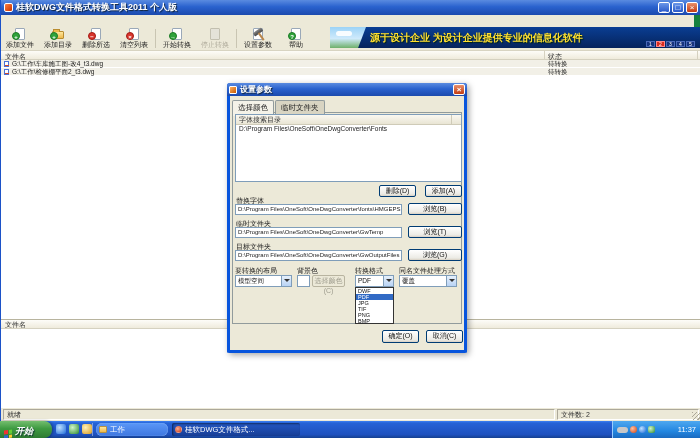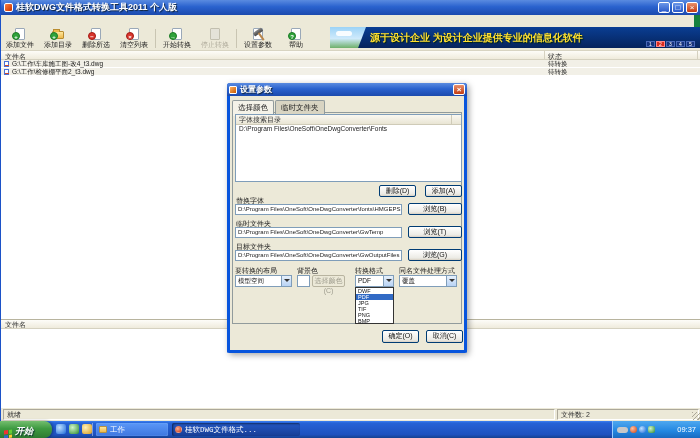--- a/index.html
+++ b/index.html
@@ -132,22 +132,22 @@
   .winlogo { width:8px; height:8px; display:grid; grid-template-columns:1fr 1fr; gap:1px; transform:skewY(-6deg); margin-right:3px; }
   .winlogo i { display:block; } .winlogo i:nth-child(1){background:#E33;} .winlogo i:nth-child(2){background:#6C3;} .winlogo i:nth-child(3){background:#36C;} .winlogo i:nth-child(4){background:#FC3;}
   .startbtn span { color:#fff; font-size:9px; font-weight:bold; font-style:italic; text-shadow:1px 1px 1px #133; }
   .ql { position:absolute; left:56px; top:3px; display:flex; gap:3px; }
   .qli { width:10px; height:10px; border-radius:2px; }
   .qli.e { background:radial-gradient(circle at 35% 35%,#BCE0FF,#1E6AD8); }
   .qli.g { background:radial-gradient(circle at 35% 35%,#CFF5C8,#2D8A31); }
   .qli.y { background:radial-gradient(circle at 35% 35%,#FFF2B8,#D89A1E); }
   .tdiv { position:absolute; left:92px; top:2px; width:1px; height:13px; background:rgba(255,255,255,.4); }
   .taskbtn { position:absolute; top:2px; height:13px; border-radius:2px; display:flex; align-items:center; padding:0 3px; font-size:7.5px; color:#fff; white-space:nowrap; overflow:hidden; }
-  .task1 { left:96px; width:72px; background:linear-gradient(180deg,#5B97F7,#3E77E0); box-shadow:inset 0 0 1px #BDF; }
-  .task2 { left:172px; width:128px; background:linear-gradient(180deg,#2458C4,#173E96); box-shadow:inset 1px 1px 2px rgba(0,0,0,.5);font-family:Liberation Mono, monospace; }
+  .task1 { left:96px; width:72px; background:linear-gradient(180deg,#5B97F7,#3E77E0); box-shadow:inset 0 0 1px #BDF;border-radius:6px; }
+  .task2 { left:172px; width:128px; background:linear-gradient(180deg,#2458C4,#173E96); box-shadow:inset 1px 1px 2px rgba(0,0,0,.5); }
   .tbic { width:8px; height:7px; margin-right:3px; flex:0 0 auto; }
   .tbic.folder2 { background:linear-gradient(#FFE79C,#EDB94C); border:1px solid #B9933F; border-radius:1px; }
   .tbic.reddot { width:7px; height:7px; border-radius:50%; background:radial-gradient(circle at 35% 35%,#FFB090,#C23010); border:1px solid #FFF3; }
   .tray { position:absolute; right:0; top:0; width:88px; height:17px;
     background:linear-gradient(180deg,#4EA8F0 0%,#2286E0 60%,#1A6AC0 100%); border-left:1px solid #9CF; display:flex; align-items:center; padding-left:4px; gap:2px; }
   .tri { width:7px; height:7px; border-radius:50%; }
   .tri.pill { width:11px; height:6px; border-radius:3px; background:#C8C8C8; }
   .tri.red { background:radial-gradient(circle at 35% 35%,#FFC0A0,#D04010); }
   .tri.blue { background:radial-gradient(circle at 35% 35%,#BCE0FF,#1E6AD8); }
   .tri.green { background:radial-gradient(circle at 35% 35%,#CFF5C8,#2D8A31); border-radius:2px; }
@@ -361,17 +361,17 @@
     </div>
     <div class="taskbtn task2">
       <span class="tbic reddot"></span>
       <span>桂软DWG文件格式...</span>
     </div>
     <div class="tray">
       <span class="tri pill"></span>
       <span class="tri red"></span>
       <span class="tri blue"></span>
       <span class="tri green"></span>
-      <span class="clock">09:37</span>
+      <span class="clock">11:37</span>
     </div>
   </div>
 
 </div>
 
 </body></html>

